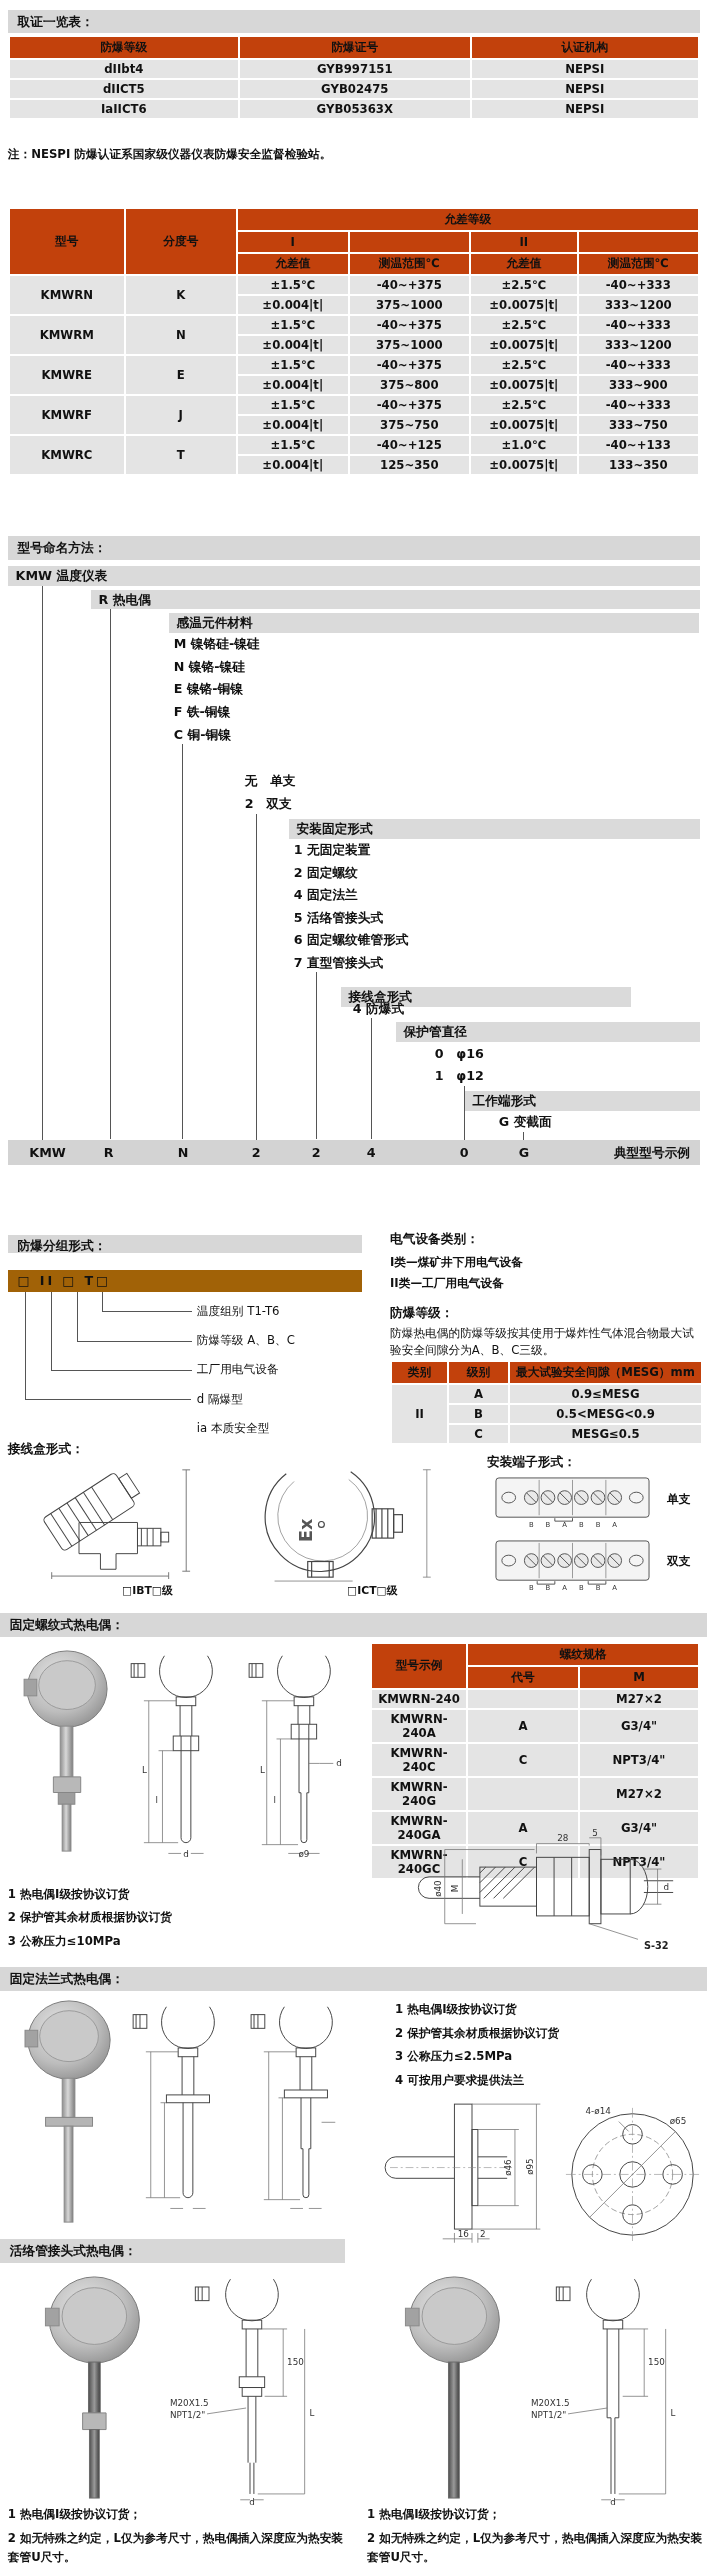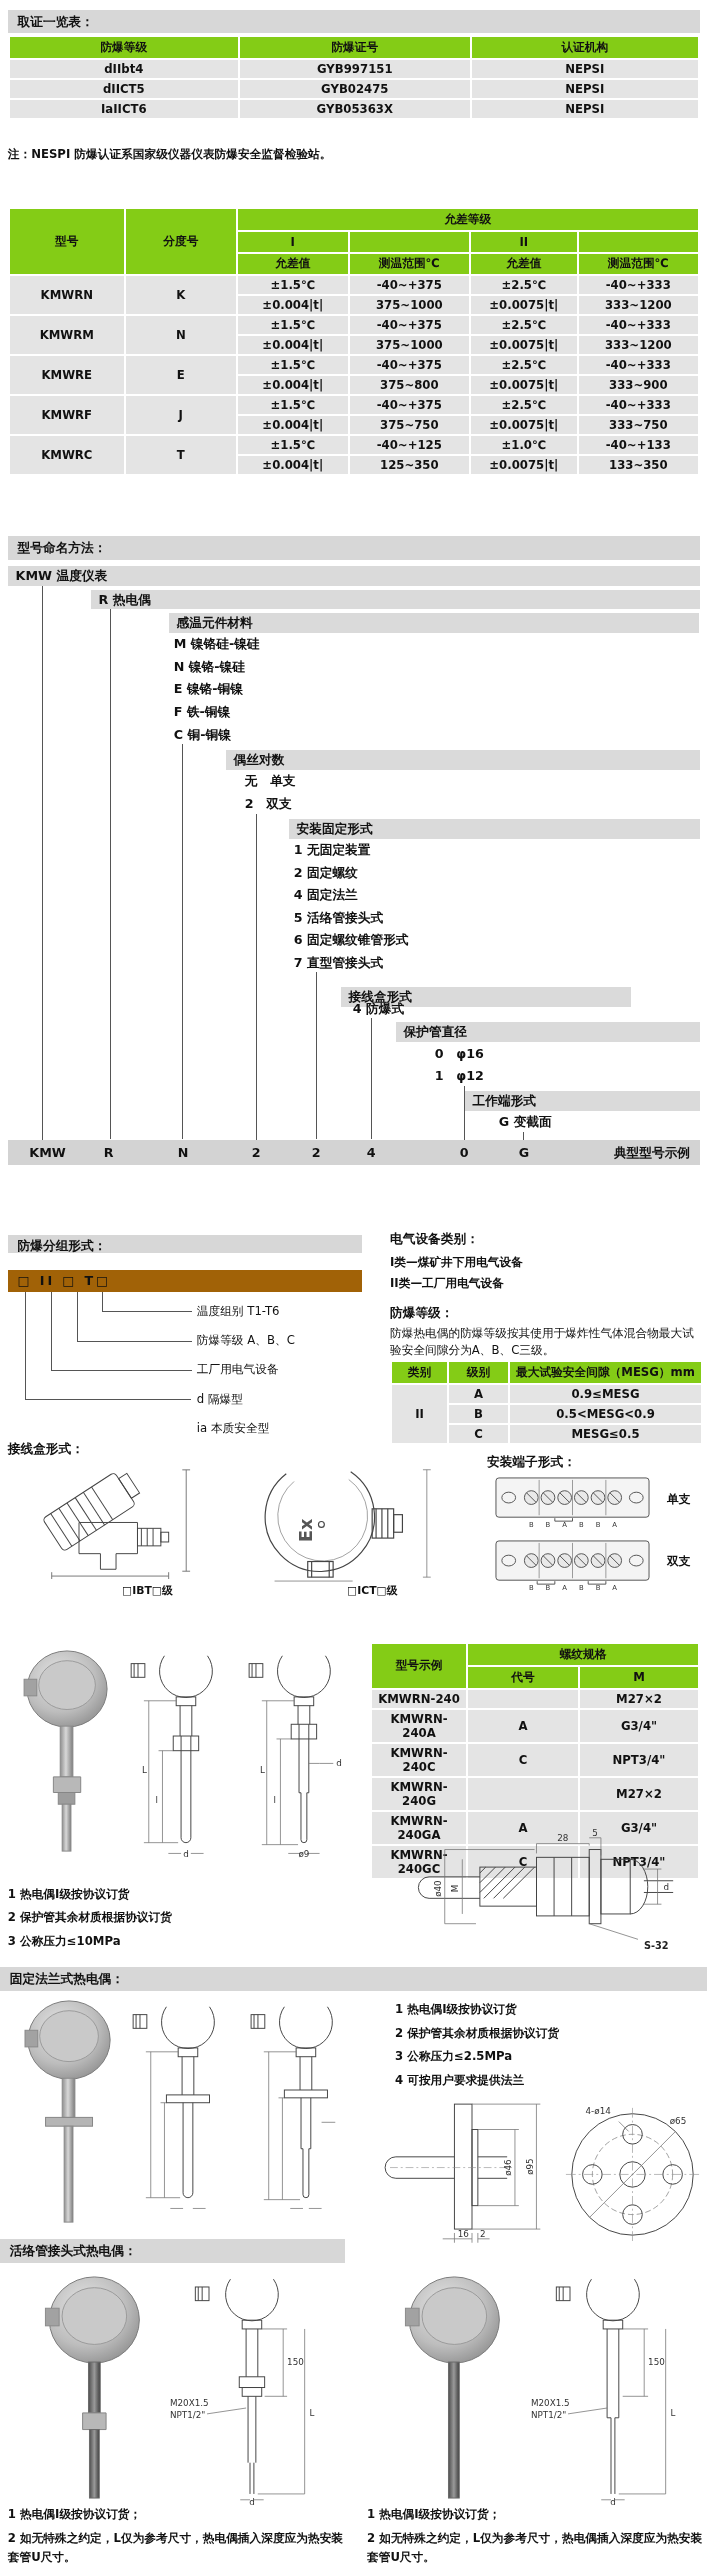--- a/index.html
+++ b/index.html
@@ -4,21 +4,21 @@
 <style>
   html,body{margin:0;padding:0}
   body{font-family:"DejaVu Sans","Liberation Sans",sans-serif;background:#ffffff}
   .page{position:relative;width:708px;height:2576px;background:#fff;color:#111;overflow:hidden}
   .abs{position:absolute}
   .gbar{position:absolute;background:#d7d7d7;font-weight:bold;font-size:12.7px;height:23.5px;line-height:23.5px;padding-left:9.8px;box-sizing:border-box}
   .bold{font-weight:bold}
   .note{position:absolute;font-size:11.7px;font-weight:bold;white-space:nowrap}
   .txt{position:absolute;font-size:11.7px;white-space:nowrap}
   table{border-collapse:separate;border-spacing:2px;table-layout:fixed}
-  .tc{background:#84cc16;font-weight:bold;font-size:11.7px;text-align:center;padding:2.9px 2px;vertical-align:middle}
+  .tc{background:#c2410c;font-weight:bold;font-size:11.7px;text-align:center;padding:2.9px 2px;vertical-align:middle}
   .td{background:#e4e4e4;font-weight:bold;font-size:11.7px;text-align:center;padding:2px 2px;vertical-align:middle}
   .tree-bar{position:absolute;background:#dadada;height:19.6px;line-height:19.6px;font-weight:bold;font-size:12.7px;padding-left:7.8px;box-sizing:border-box}
   .tree-item{position:absolute;font-weight:bold;font-size:12.7px;white-space:nowrap;line-height:15.7px}
   .vline{position:absolute;width:1px;background:#555}
   .hline{position:absolute;height:1px;background:#555}
   .exbar{position:absolute;background:#d3d3d3;height:25.4px}
   .exval{position:absolute;top:4.9px;font-weight:bold;font-size:12.7px}
   .lab{position:absolute;font-size:11.7px;white-space:nowrap}
   svg{position:absolute;overflow:visible}
   .dimtxt{font-size:9px;fill:#333;font-family:"DejaVu Sans",sans-serif}
@@ -186,21 +186,20 @@
     <div class="tree-bar" style="left:0;top:0;width:692px">KMW 温度仪表</div>
     <div class="tree-bar" style="left:83px;top:23.5px;width:609px">R 热电偶</div>
 
     <div class="tree-bar" style="left:161px;top:47px;width:530px">感温元件材料</div>
     <div class="tree-item" style="left:166px;top:70px">M 镍铬硅-镍硅</div>
     <div class="tree-item" style="left:166px;top:93px">N 镍铬-镍硅</div>
     <div class="tree-item" style="left:166px;top:115px">E 镍铬-铜镍</div>
     <div class="tree-item" style="left:166px;top:138px">F 铁-铜镍</div>
     <div class="tree-item" style="left:166px;top:161px">C 铜-铜镍</div>
 
-    <div class="tree-bar" style="left:218px;top:184px;width:474px">偶丝对数</div>
     <div class="tree-item" style="left:237px;top:207px">无　单支</div>
     <div class="tree-item" style="left:237px;top:230px">2　双支</div>
 
     <div class="tree-bar" style="left:281px;top:253px;width:411px">安装固定形式</div>
     <div class="tree-item" style="left:286px;top:276px">1 无固定装置</div>
     <div class="tree-item" style="left:286px;top:299px">2 固定螺纹</div>
     <div class="tree-item" style="left:286px;top:321px">4 固定法兰</div>
     <div class="tree-item" style="left:286px;top:344px">5 活络管接头式</div>
     <div class="tree-item" style="left:286px;top:366px">6 固定螺纹锥管形式</div>
     <div class="tree-item" style="left:286px;top:389px">7 直型管接头式</div>
@@ -407,20 +406,21 @@
       <text x="38" y="54">B</text>
       <text x="55" y="54">B</text>
       <text x="72" y="54">A</text>
       <text x="89" y="54">B</text>
       <text x="106" y="54">B</text>
       <text x="123" y="54">A</text>
     </g>
   </svg>
   <div class="txt bold" style="left:667px;top:1554px">双支</div>
 
+  <div class="gbar" style="left:0;top:1613px;width:708px">固定螺纹式热电偶：</div>
 
   <svg style="left:15.7px;top:1648px" width="106" height="207" viewBox="0 0 108 212">
     <ellipse cx="52" cy="42" rx="41" ry="39" fill="url(#gm)" stroke="#7a7a7a"></ellipse>
     <ellipse cx="52" cy="38" rx="29" ry="25" fill="#c9c9c9" stroke="#9a9a9a"></ellipse>
     <rect x="8" y="32" width="13" height="17" fill="#a2a2a2" stroke="#8a8a8a"></rect>
     <rect x="45" y="80" width="13" height="52" fill="url(#gs)" stroke="#8a8a8a"></rect>
     <polygon points="38,132 66,132 66,148 38,148" fill="#b8b8b8" stroke="#858585"></polygon>
     <rect x="43" y="148" width="17" height="12" fill="#9d9d9d" stroke="#868686"></rect>
     <rect x="47" y="160" width="9" height="48" fill="url(#gs)" stroke="#8a8a8a"></rect>
   </svg>

